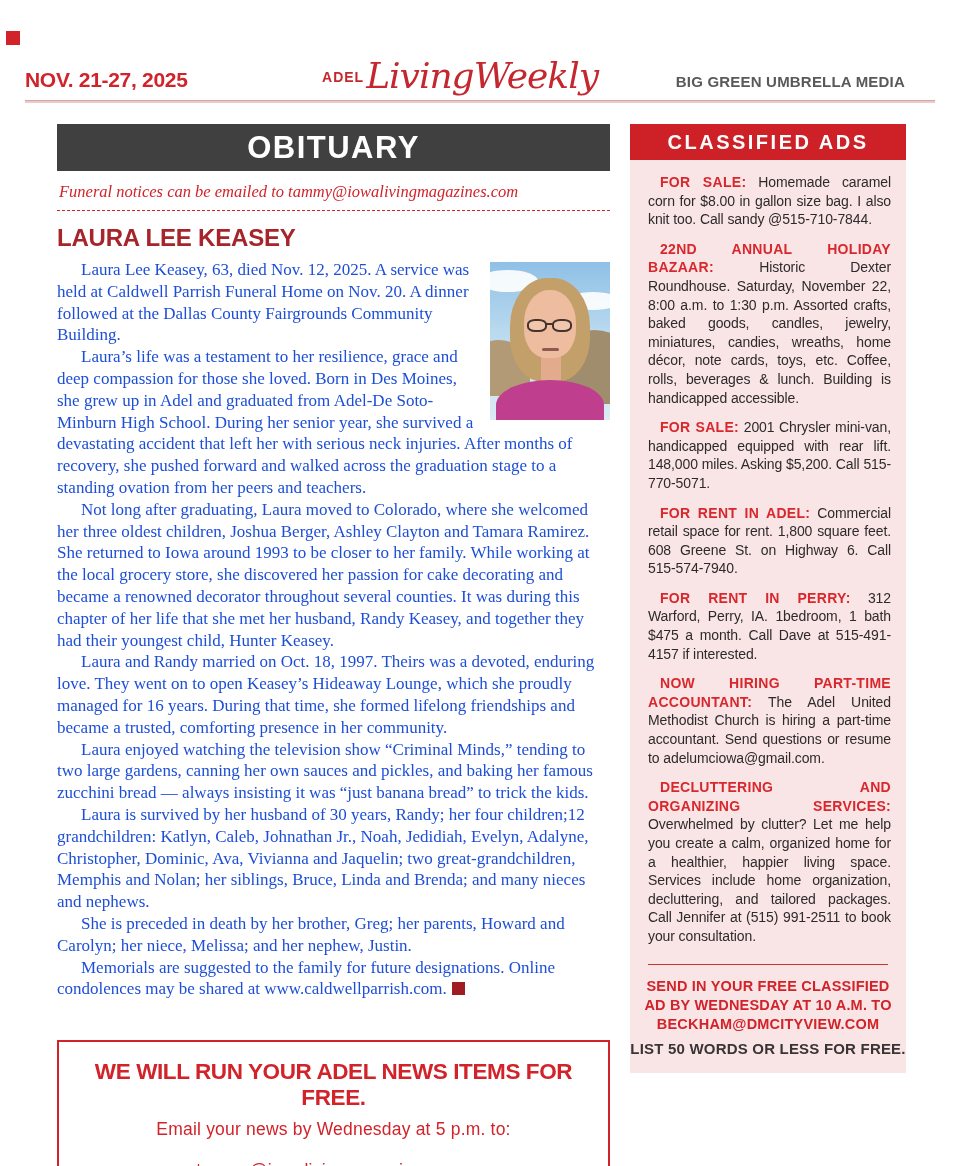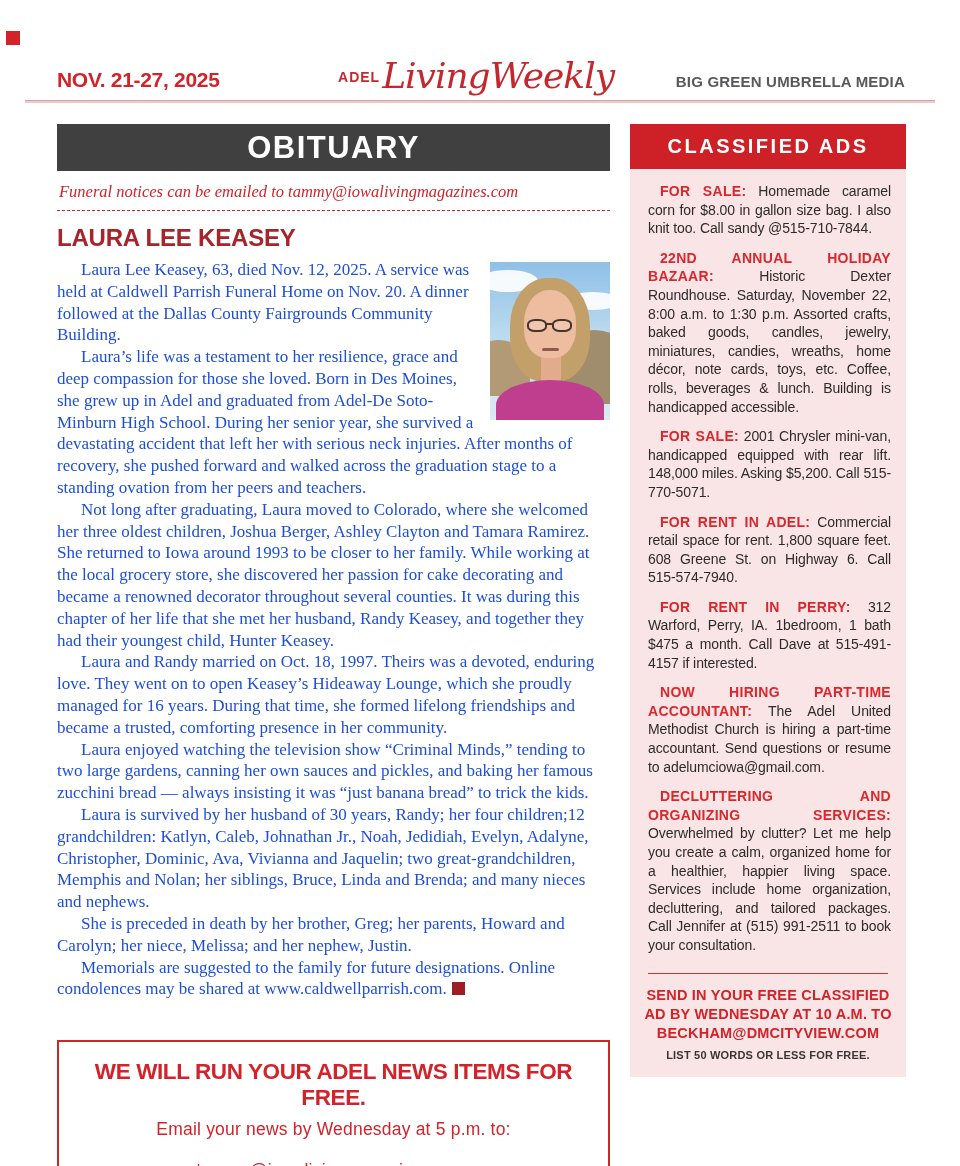--- a/index.html
+++ b/index.html
@@ -5,21 +5,21 @@
   * { margin:0; padding:0; box-sizing:border-box; }
   html,body { background:#ffffff; }
   body {
     width:960px; height:1166px; position:relative;
     font-family:"Liberation Sans", sans-serif;
     color:#231f20; overflow:hidden;
   }
   .corner-mark { position:absolute; left:6px; top:31px; width:14px; height:14px; background:#d2232a; }
 
   
-  .header { display:flex; align-items:flex-end; padding:56px 55px 0 57px; height:96px; }
+  .header { display:flex; align-items:flex-end; padding:56px 55px 0 25px; height:96px; }
   .date { width:220px; font-size:21px; font-weight:bold; color:#d2232a; letter-spacing:-0.3px; padding-bottom:4px; }
   .logo { flex:1; text-align:center; white-space:nowrap; }
   .logo-adel { font-size:14px; font-weight:bold; color:#c4272e; letter-spacing:1px; vertical-align:6px; margin-right:2px; }
   .logo-script { font-family:"DejaVu Serif", serif; font-style:italic; font-size:36px; color:#c4272e; letter-spacing:-1px; }
   .publisher { width:230px; text-align:right; font-size:15px; font-weight:bold; color:#58595b; letter-spacing:0.2px; padding-bottom:6px; }
   .header-rule { height:3px; background:linear-gradient(180deg,#d9a3a3 0 1px,#eccaca 1px 100%); margin:4px 25px 0 25px; }
 
   
   .content { display:flex; gap:20px; margin:21px 0 0 57px; }
   .left-col { width:553px; }
@@ -52,28 +52,28 @@
   .ph-mouth { position:absolute; top:86px; left:52px; width:17px; height:3px; background:#8d5a52; border-radius:2px; }
   .ph-shirt { position:absolute; bottom:-10px; left:6px; width:108px; height:50px; background:#bf3f8e; border-radius:50% 50% 0 0; }
 
   
   .news-box { margin-top:40px; border:2px solid #d2232a; text-align:center; padding:17px 10px 15px 10px; }
   .news-title { color:#d2232a; font-size:22.5px; font-weight:bold; letter-spacing:-0.4px; }
   .news-line { color:#d2232a; font-size:17.5px; margin-top:8px; letter-spacing:0.2px; }
   .news-line.tight { margin-top:20px; }
 
   
-  .class-banner { height:45px; background:#ce2127; color:#fff; display:flex; align-items:center; justify-content:center;
+  .class-banner { height:36px; background:#ce2127; color:#fff; display:flex; align-items:center; justify-content:center;
     font-size:20px; font-weight:bold; letter-spacing:2.5px; }
   .ads { padding:13px 15px 4px 18px; }
   .ad { font-size:14px; line-height:18.6px; color:#2e2a2b; text-align:justify; letter-spacing:-0.1px; margin-bottom:11px; }
   .ad-label { color:#d8282e; font-weight:bold; letter-spacing:0.3px;padding-left:12px; }
   .class-rule { border:0; border-top:1px solid #c0392b; margin:3px 18px 12px 18px; }
   .class-footer { text-align:center; color:#d2232a; font-weight:bold; font-size:14.5px; line-height:19px; letter-spacing:0.2px; }
-  .class-note { text-align:center; color:#3a3436; font-weight:bold; font-size:11px; letter-spacing:0.2px; margin-top:6px; padding-bottom:16px; }
+  .class-note { text-align:center; color:#3a3436; font-weight:bold; font-size:15px; letter-spacing:0.2px; margin-top:6px; padding-bottom:16px; }
 </style>
 </head>
 <body>
 
 <div class="corner-mark"></div>
 
 <div class="header">
   <div class="date">NOV. 21-27, 2025</div>
   <div class="logo">
     <span class="logo-adel">ADEL</span><span class="logo-script">LivingWeekly</span>

